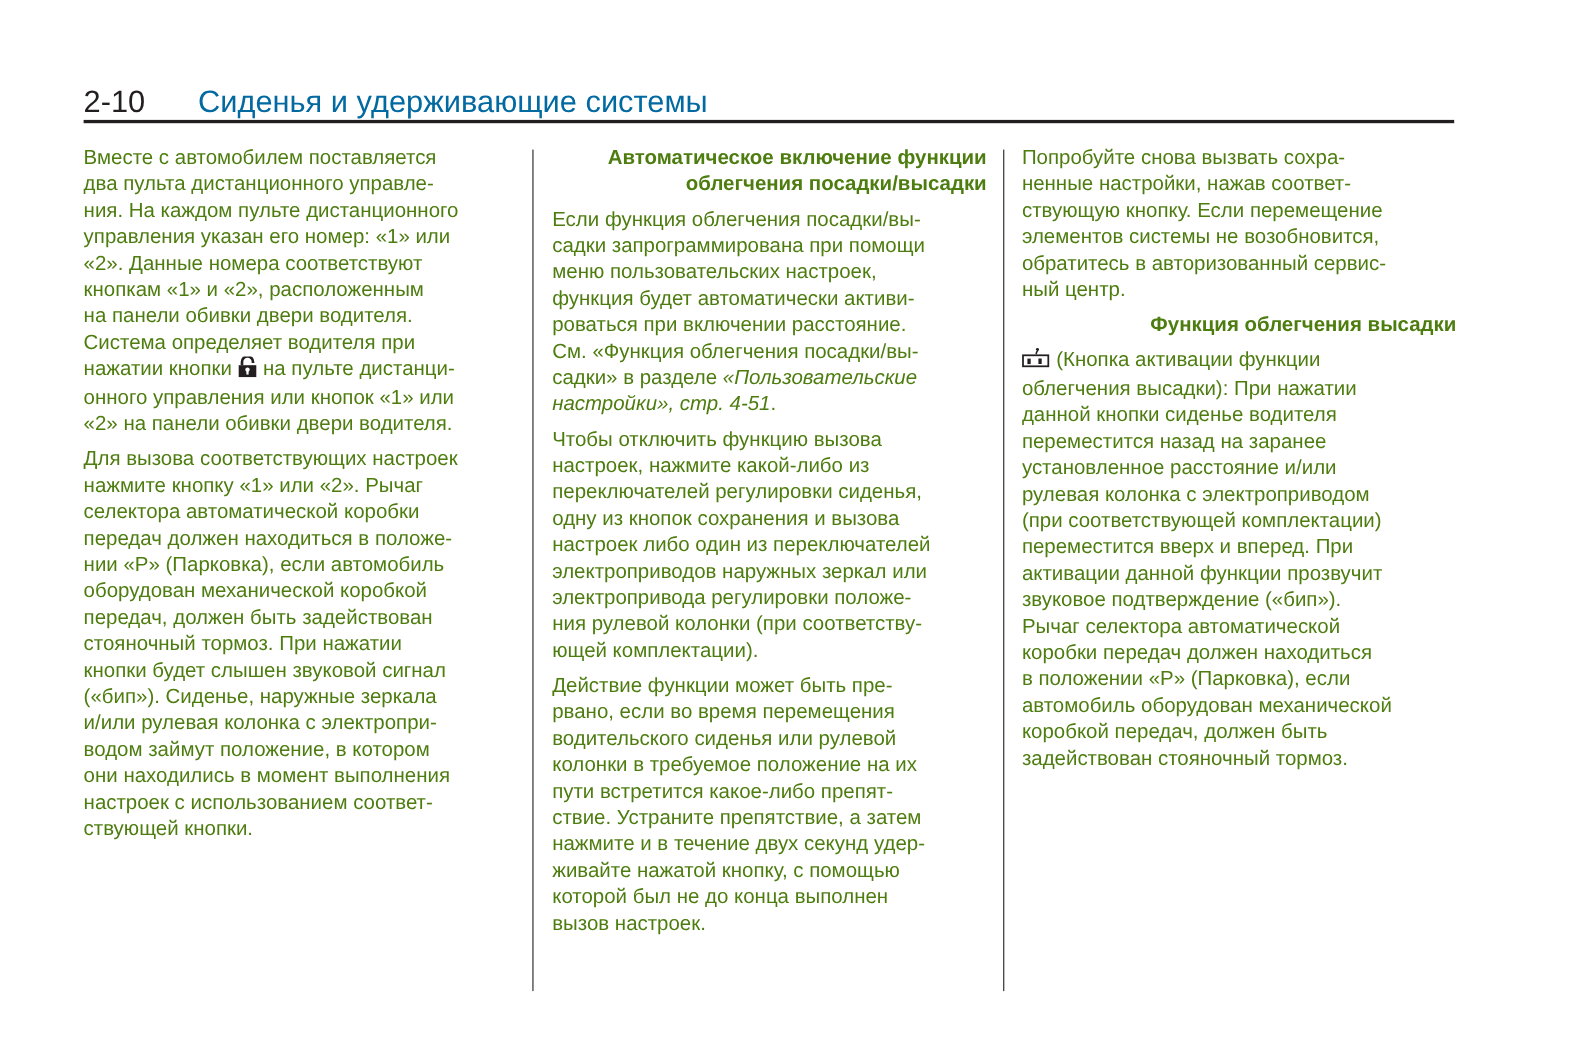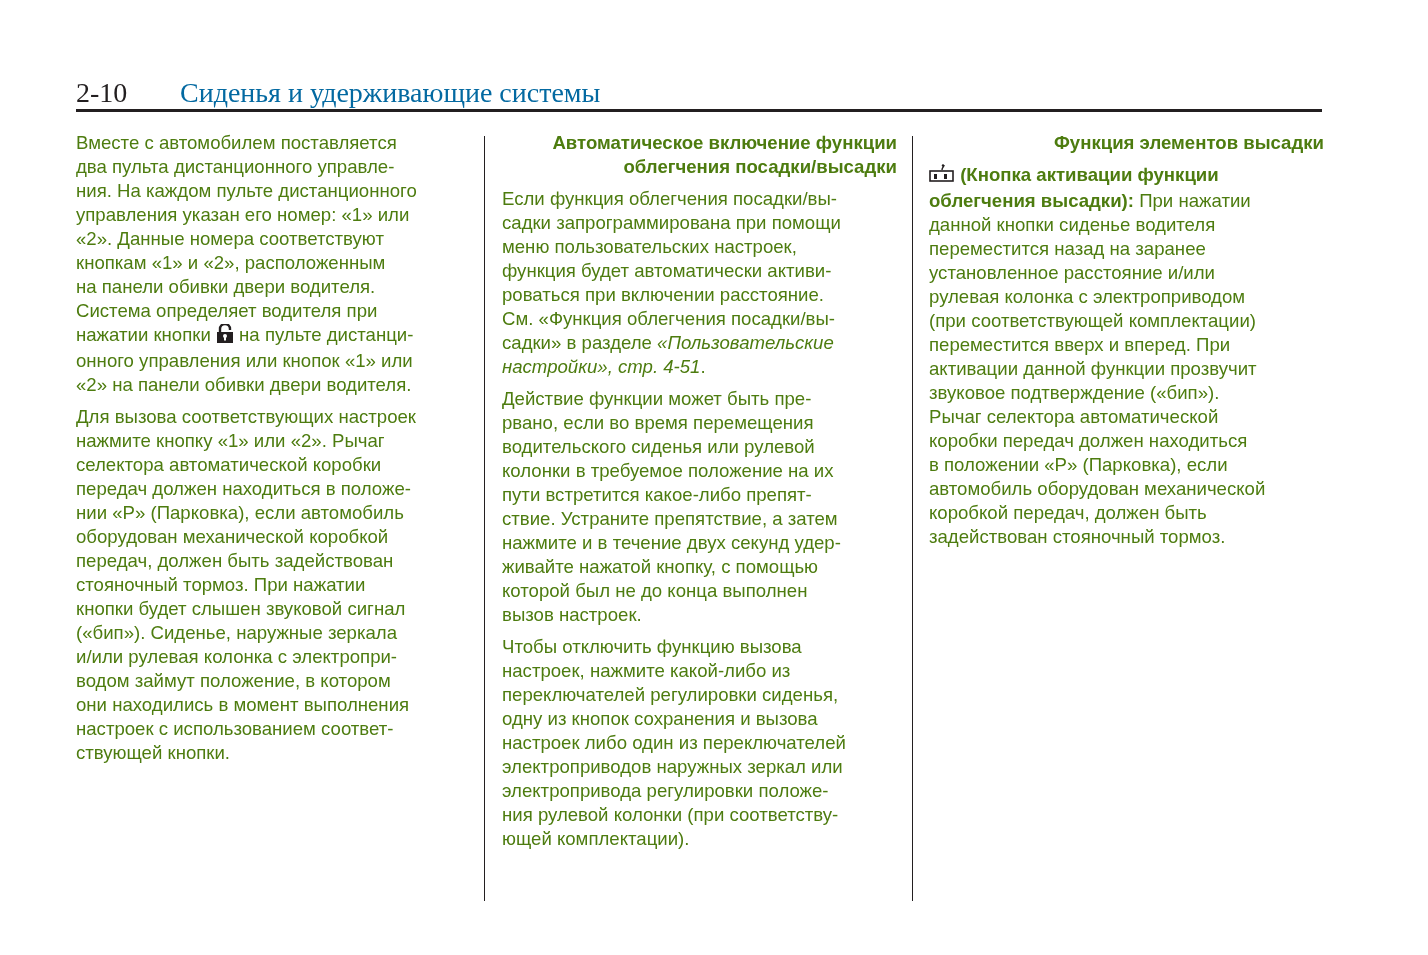--- a/index.html
+++ b/index.html
@@ -14,21 +14,20 @@
       overflow: hidden;
       font-family: "Liberation Sans", sans-serif;
       color: #231f20;
     }
     .page-header {
       position: absolute;
       left: 76px;
       top: 74px;
       width: 1246px;
       height: 38px;
-      font-family: Liberation Serif, serif;
     }
     .page-number {
       position: absolute;
       left: 0;
       top: 0;
       font-size: 28px;
       line-height: 38px;
       color: #231f20;
     }
     .page-title {
@@ -71,21 +70,21 @@
     .para {
       margin: 0 0 8px 0;
       white-space: pre-line;
     }
     .heading {
       margin: 0 0 8px 0;
       font-weight: bold;
       white-space: pre-line;
       text-align: right;
     }
-    .bold { font-weight: bold; }
+    .bold { font-weight: normal; }
     .italic { font-style: italic; }
     .icon-inline {
       display: inline-block;
       vertical-align: -2px;
     }
   </style>
 </head>
 <body>
 
 <div class="page-header">
@@ -135,43 +134,49 @@
   <p class="heading">Автоматическое включение функции
 облегчения посадки/высадки</p>
   <p class="para"><span>Если функция облегчения посадки/вы-
 садки запрограммирована при помощи
 меню пользовательских настроек,
 функция будет автоматически активи-
 роваться при включении расстояние.
 См. «Функция облегчения посадки/вы-
 садки» в разделе </span><span class="italic">«Пользовательские
 настройки», стр. 4-51</span><span>.</span></p>
+  <p class="para">Чтобы отключить функцию вызова
+настроек, нажмите какой-либо из
+переключателей регулировки сиденья,
+одну из кнопок сохранения и вызова
+настроек либо один из переключателей
+электроприводов наружных зеркал или
+электропривода регулировки положе-
+ния рулевой колонки (при соответству-
+ющей комплектации).</p>
   <p class="para">Действие функции может быть пре-
 рвано, если во время перемещения
 водительского сиденья или рулевой
 колонки в требуемое положение на их
 пути встретится какое-либо препят-
 ствие. Устраните препятствие, а затем
 нажмите и в течение двух секунд удер-
 живайте нажатой кнопку, с помощью
 которой был не до конца выполнен
 вызов настроек.</p>
-  <p class="para">Чтобы отключить функцию вызова
-настроек, нажмите какой-либо из
-переключателей регулировки сиденья,
-одну из кнопок сохранения и вызова
-настроек либо один из переключателей
-электроприводов наружных зеркал или
-электропривода регулировки положе-
-ния рулевой колонки (при соответству-
-ющей комплектации).</p>
 </div>
 
 <div class="column col-3">
-  <p class="heading">Функция элементов высадки</p>
+  <p class="para">Попробуйте снова вызвать сохра-
+ненные настройки, нажав соответ-
+ствующую кнопку. Если перемещение
+элементов системы не возобновится,
+обратитесь в авторизованный сервис-
+ный центр.</p>
+  <p class="heading">Функция облегчения высадки</p>
   <p class="para"><span class="icon-inline"><svg width="26" height="19" viewBox="0 0 26 19">
           <rect x="1" y="7" width="23" height="10" fill="none" stroke="#231f20" stroke-width="1.6"></rect>
           <rect x="5" y="10" width="3" height="5" fill="#231f20"></rect>
           <path d="M15 10 h3 v5 h-3 z" fill="#231f20"></path>
           <path d="M13 6 C13 3 15 3 15 1" fill="none" stroke="#231f20" stroke-width="1.4"></path>
           <circle cx="14" cy="1.5" r="1.2" fill="#231f20"></circle>
         </svg></span><span class="bold"> (Кнопка активации функции
 облегчения высадки):</span><span> При нажатии
 данной кнопки сиденье водителя
 переместится назад на заранее

